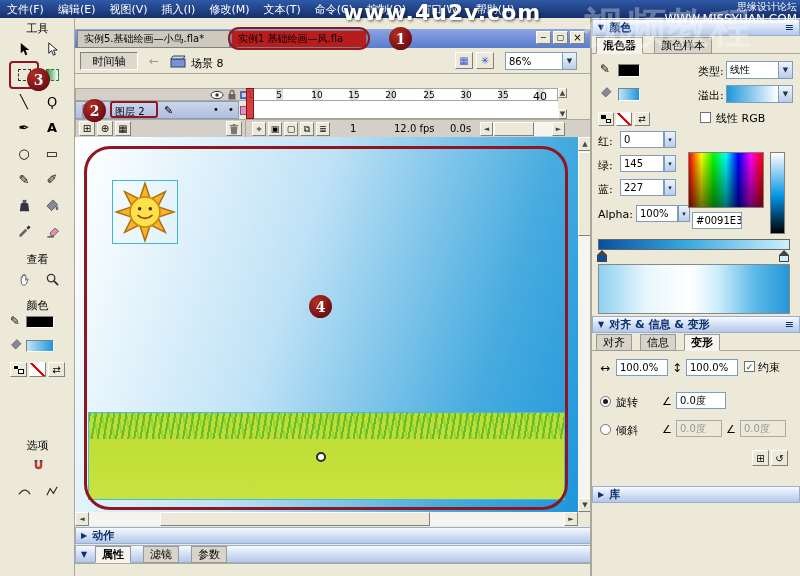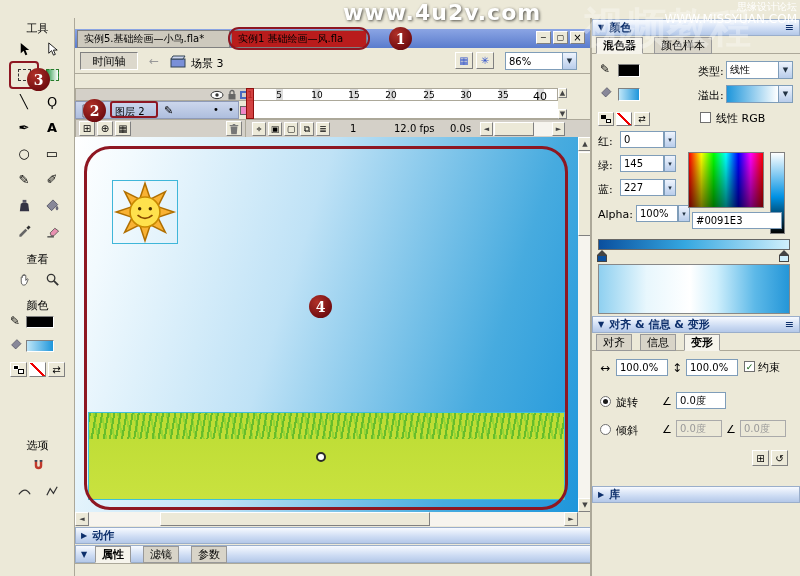--- a/index.html
+++ b/index.html
@@ -36,20 +36,32 @@
 .sb-thumb{background:#ece9d8;border:1px solid;border-color:#fff #808080 #808080 #fff}
 .lbl{white-space:nowrap}
 .swatch{border:1px solid;border-color:#808080 #fff #fff #808080}
 svg{display:block}
 </style>
 </head>
 <body>
 
 <div id="screen">
 
+  <div class="menubar abs">
+    <span class="menu-item">文件(F)</span>
+    <span class="menu-item">编辑(E)</span>
+    <span class="menu-item">视图(V)</span>
+    <span class="menu-item">插入(I)</span>
+    <span class="menu-item">修改(M)</span>
+    <span class="menu-item">文本(T)</span>
+    <span class="menu-item">命令(C)</span>
+    <span class="menu-item">控制(O)</span>
+    <span class="menu-item">窗口(W)</span>
+    <span class="menu-item">帮助(H)</span>
+  </div>
   <div class="wm-center abs">www.4u2v.com</div>
   <div class="wm-forum abs">
     <div style="font-size:10px">思缘设计论坛</div>
     <div style="font-size:12px">WWW.MISSYUAN.COM</div>
   </div>
   <div class="wm-big abs">视频教程</div>
 
   <div class="toolbox abs">
     <div class="sec-label" style="top:3px">工具</div>
 
@@ -207,21 +219,21 @@
   <div class="abs sunken btn" style="left:80px;top:52px;width:58px;height:18px;font-size:11px">时间轴</div>
   <div class="abs btn" style="left:146px;top:53px;width:16px;height:16px;color:#999;font-size:12px">
       <span>←</span>
     </div>
   <div class="abs" style="left:170px;top:54px">
       <svg width="16" height="14" viewBox="0 0 16 14">
         <rect x="1" y="5" width="14" height="8" fill="#7a90d8" stroke="#345"></rect>
         <path d="M1 5l2-3h12l-2 3z" fill="#cdd6f0" stroke="#345"></path>
       </svg>
     </div>
-  <div class="abs lbl" style="left:191px;top:56px;font-size:11px">场景 3</div>
+  <div class="abs lbl" style="left:191px;top:56px;font-size:11px">场景 8</div>
   <div class="abs raised btn" style="left:455px;top:52px;width:18px;height:17px;color:#35c;font-size:10px">
       <span>▦</span>
     </div>
   <div class="abs raised btn" style="left:476px;top:52px;width:18px;height:17px;color:#35c;font-size:10px">
       <span>✳</span>
     </div>
   <div class="abs inp" style="left:505px;top:52px;width:68px;height:18px">86%</div>
   <div class="abs ddb" style="left:562px;top:52px;width:15px;height:18px">
       <span>▼</span>
     </div>
@@ -437,21 +449,21 @@
     </div>
 
   <div class="abs lbl" style="left:598px;top:208px">Alpha:</div>
   <div class="abs inp" style="left:636px;top:205px;width:42px;height:17px">100%</div>
   <div class="abs ddb" style="left:678px;top:205px;width:12px;height:17px">
       <span>▾</span>
     </div>
 
   <div class="abs" style="left:688px;top:152px;width:76px;height:56px;border:1px solid #808080;background:linear-gradient(rgba(255,255,255,0) 0%,rgba(0,0,0,.55) 100%),linear-gradient(90deg,#f00,#ff0,#0f0,#0ff,#00f,#f0f,#f00)"></div>
   <div class="abs" style="left:770px;top:152px;width:15px;height:82px;border:1px solid #808080;background:linear-gradient(#ffffff,#0091e3 55%,#000)"></div>
-  <div class="abs inp" style="left:692px;top:212px;width:90px;height:17px">#0091E3</div>
+  <div class="abs inp" style="left:692px;top:212px;width:50px;height:17px">#0091E3</div>
 
   <div class="abs" style="left:598px;top:239px;width:192px;height:11px;border:1px solid #666;background:linear-gradient(90deg,#0a4f9e,#35a7e0 45%,#cfeffc)"></div>
   <div class="abs" style="left:597px;top:250px">
     <span style="display:block;width:0;height:0;border-left:5px solid transparent;border-right:5px solid transparent;border-bottom:5px solid #444"></span>
     <span style="display:block;width:10px;height:7px;background:#0a4f9e;border:1px solid #444"></span>
   </div>
   <div class="abs" style="left:779px;top:250px">
     <span style="display:block;width:0;height:0;border-left:5px solid transparent;border-right:5px solid transparent;border-bottom:5px solid #444"></span>
     <span style="display:block;width:10px;height:7px;background:#cfeffc;border:1px solid #444"></span>
   </div>

